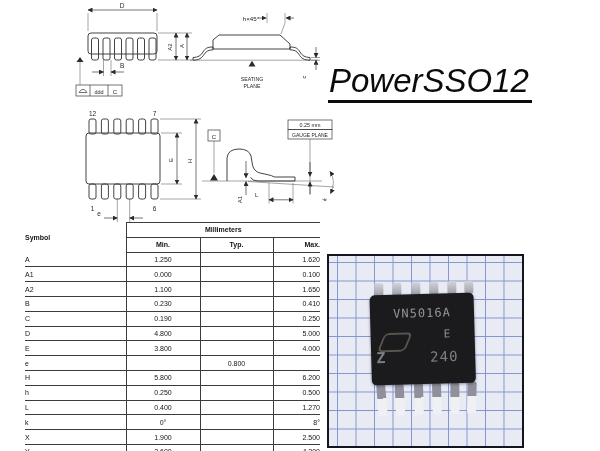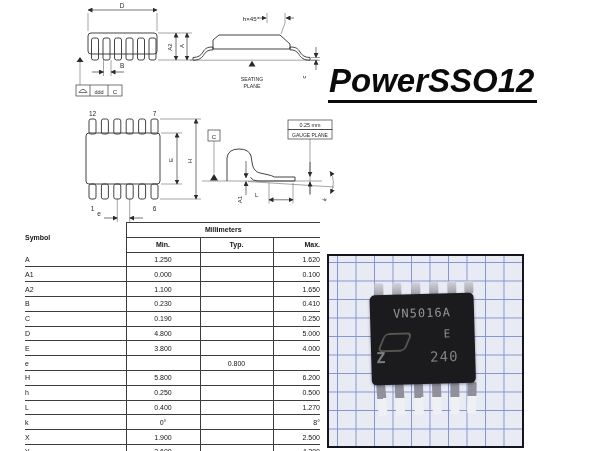--- a/index.html
+++ b/index.html
@@ -6,21 +6,21 @@
   .page{position:relative;width:600px;height:451px;background:#ffffff;overflow:hidden;
         font-family:"Liberation Sans",sans-serif;}
   
   svg.drawings{position:absolute;left:0;top:0;}
   svg.drawings text{fill:#1f1f1f;font-family:"Liberation Sans",sans-serif;}
   svg.drawings .ln{stroke:#3a3a3a;stroke-width:0.7;fill:none;}
   svg.drawings .out{stroke:#3a3a3a;stroke-width:0.95;fill:none;}
   svg.drawings .thin{stroke:#4a4a4a;stroke-width:0.5;fill:none;}
   svg.drawings .solid{fill:#2b2b2b;stroke:none;}
   
-  .title{position:absolute;left:328px;top:64px;font-size:33px;font-weight:bold;font-style:italic;
+  .title{position:absolute;left:328px;top:64px;font-size:33px;font-weight:normal;font-style:italic;
          color:#0b0b0b;line-height:1.05;border-bottom:3px solid #0b0b0b;padding:0 3px 1px 1px;}
   
   table.dim{position:absolute;left:25px;top:222px;width:295px;border-collapse:collapse;
             table-layout:fixed;font-size:7px;color:#141414;}
   table.dim td,table.dim th{padding:0;line-height:1;vertical-align:middle;height:13.8px;
             font-weight:normal;overflow:hidden;white-space:nowrap;}
   table.dim th{font-weight:bold;}
   .c-sym{width:101px;} .c-min{width:74px;} .c-typ{width:73px;} .c-max{width:47px;}
   .b-r{border-right:1px solid #3c3c3c;}
   .b-b{border-bottom:1px solid #3c3c3c;}

